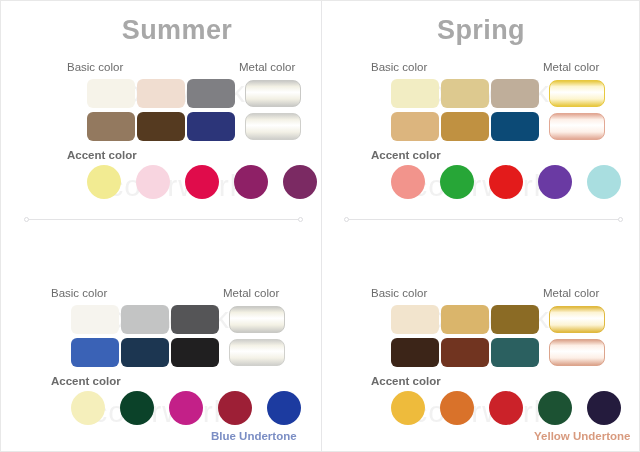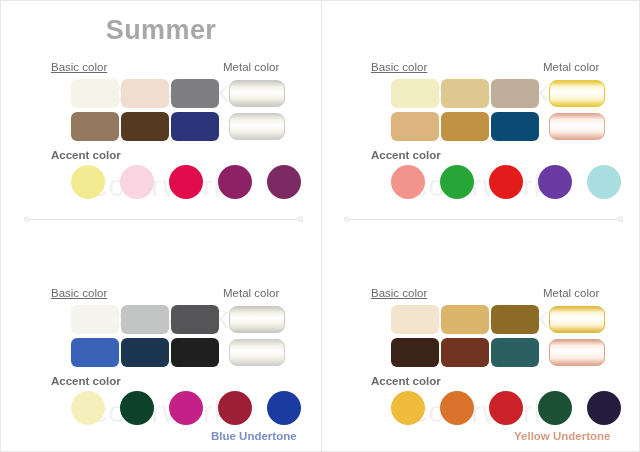--- a/index.html
+++ b/index.html
@@ -34,21 +34,21 @@
     background: #e6e6e8;
   }
 
   
   .quad {
     position: absolute;
     width: 320px;
     height: 226px;
     box-sizing: border-box;
   }
-  .quad.q-summer { left: 0;   top: 0; }
+  .quad.q-summer { left: 16px;   top: 0; }
   .quad.q-spring { left: 320px; top: 0; }
   .quad.q-winter { left: 0;   top: 226px; }
   .quad.q-autumn { left: 320px; top: 226px; }
 
   .season-title {
     position: absolute;
     top: 14px;
     left: 0;
     width: 100%;
     text-align: center;
@@ -57,21 +57,21 @@
     color: #a8a8a8;
     letter-spacing: 0.4px;
   }
 
   .lbl {
     position: absolute;
     font-size: 11.5px;
     color: #6b6b6b;
     white-space: nowrap;
   }
-  .lbl-basic  { left: 50px;  top: 60px; text-decoration: underline; }
+  .lbl-basic  { left: 50px;  top: 60px; }
   .lbl-metal  { left: 222px; top: 60px; }
   .lbl-accent { left: 50px;  top: 148px; font-weight: bold; }
 
   
   .watermark {
     position: absolute;
     left: 0;
     width: 100%;
     text-align: center;
     font-size: 30px;
@@ -158,21 +158,21 @@
 
   
   .undertone {
     position: absolute;
     bottom: 9px;
     font-size: 11.5px;
     font-weight: bold;
     white-space: nowrap;
   }
   .undertone-left  { left: 210px; color: #7b8ec4; }
-  .undertone-right { left: 513px; color: #d89a7e; }
+  .undertone-right { left: 533px; color: #d89a7e; }
 </style>
 </head>
 <body>
 
 <div id="board">
 
   <div class="v-divider"></div>
 
   <div class="quad q-summer">
     <div class="season-title">Summer</div>
@@ -196,20 +196,21 @@
     <div class="accent-row">
         <div class="dot" title="#f2eb92" style="background: rgb(242, 235, 146);"></div>
         <div class="dot" title="#f8d5e0" style="background: rgb(248, 213, 224);"></div>
         <div class="dot" title="#e00c4b" style="background: rgb(224, 12, 75);"></div>
         <div class="dot" title="#8e2066" style="background: rgb(142, 32, 102);"></div>
         <div class="dot" title="#7b2a63" style="background: rgb(123, 42, 99);"></div>
       </div>
   </div>
 
   <div class="quad q-spring">
+    <div class="season-title">Spring</div>
     <div class="watermark wm-top">colorwork</div>
     <div class="watermark wm-bot">colorwork</div>
     <div class="lbl lbl-basic">Basic color</div>
     <div class="lbl lbl-metal">Metal color</div>
     <div class="lbl lbl-accent">Accent color</div>
     <div class="basic-grid">
         <div class="sw" title="#f2edc3" style="background: rgb(242, 237, 195);"></div>
         <div class="sw" title="#ddc98f" style="background: rgb(221, 201, 143);"></div>
         <div class="sw" title="#bfae9a" style="background: rgb(191, 174, 154);"></div>
         <div class="sw" title="#dcb57e" style="background: rgb(220, 181, 126);"></div>

